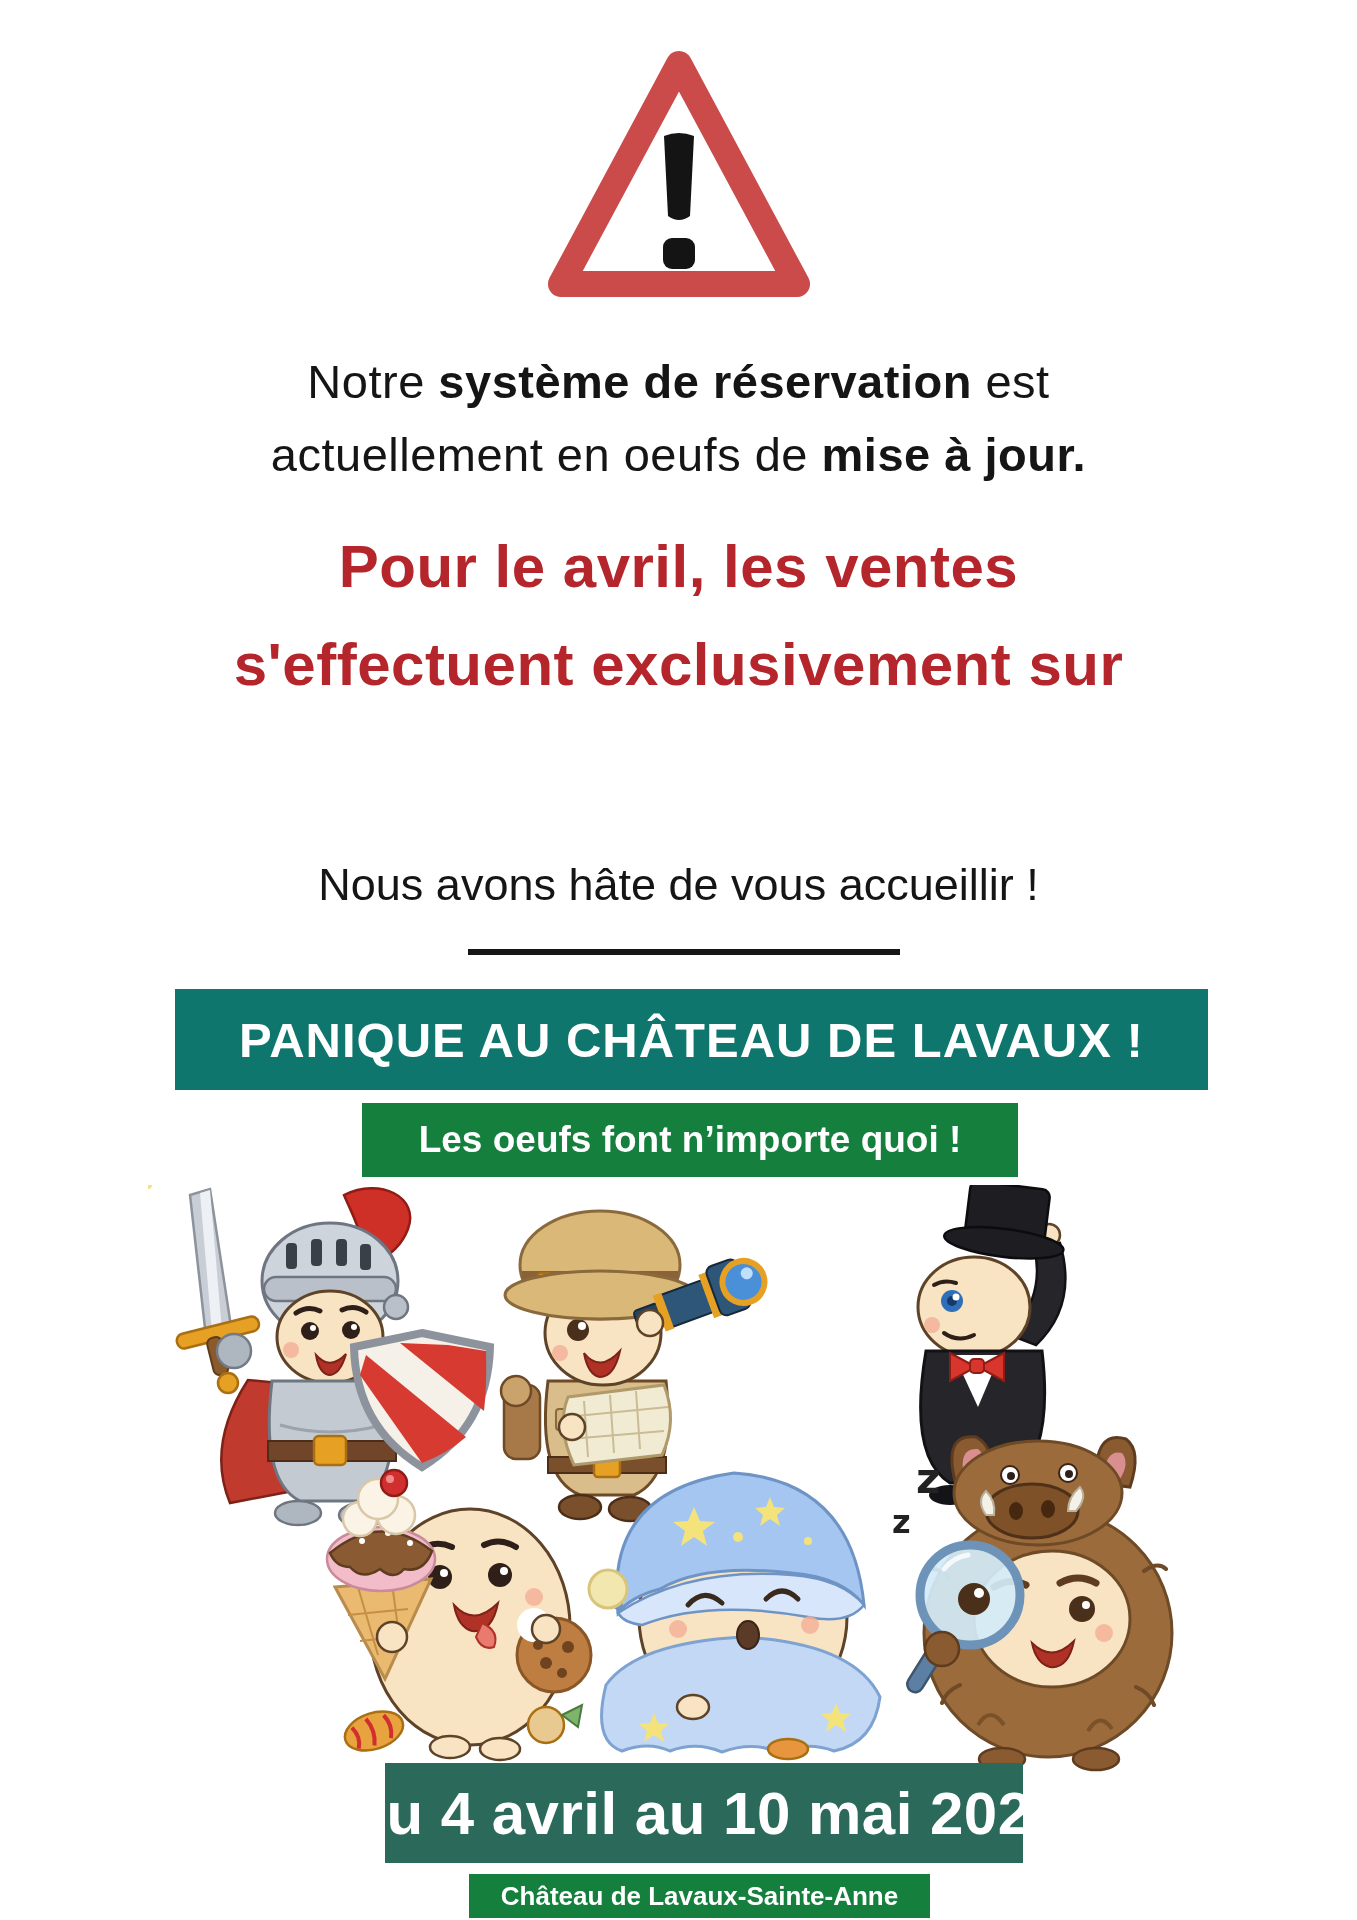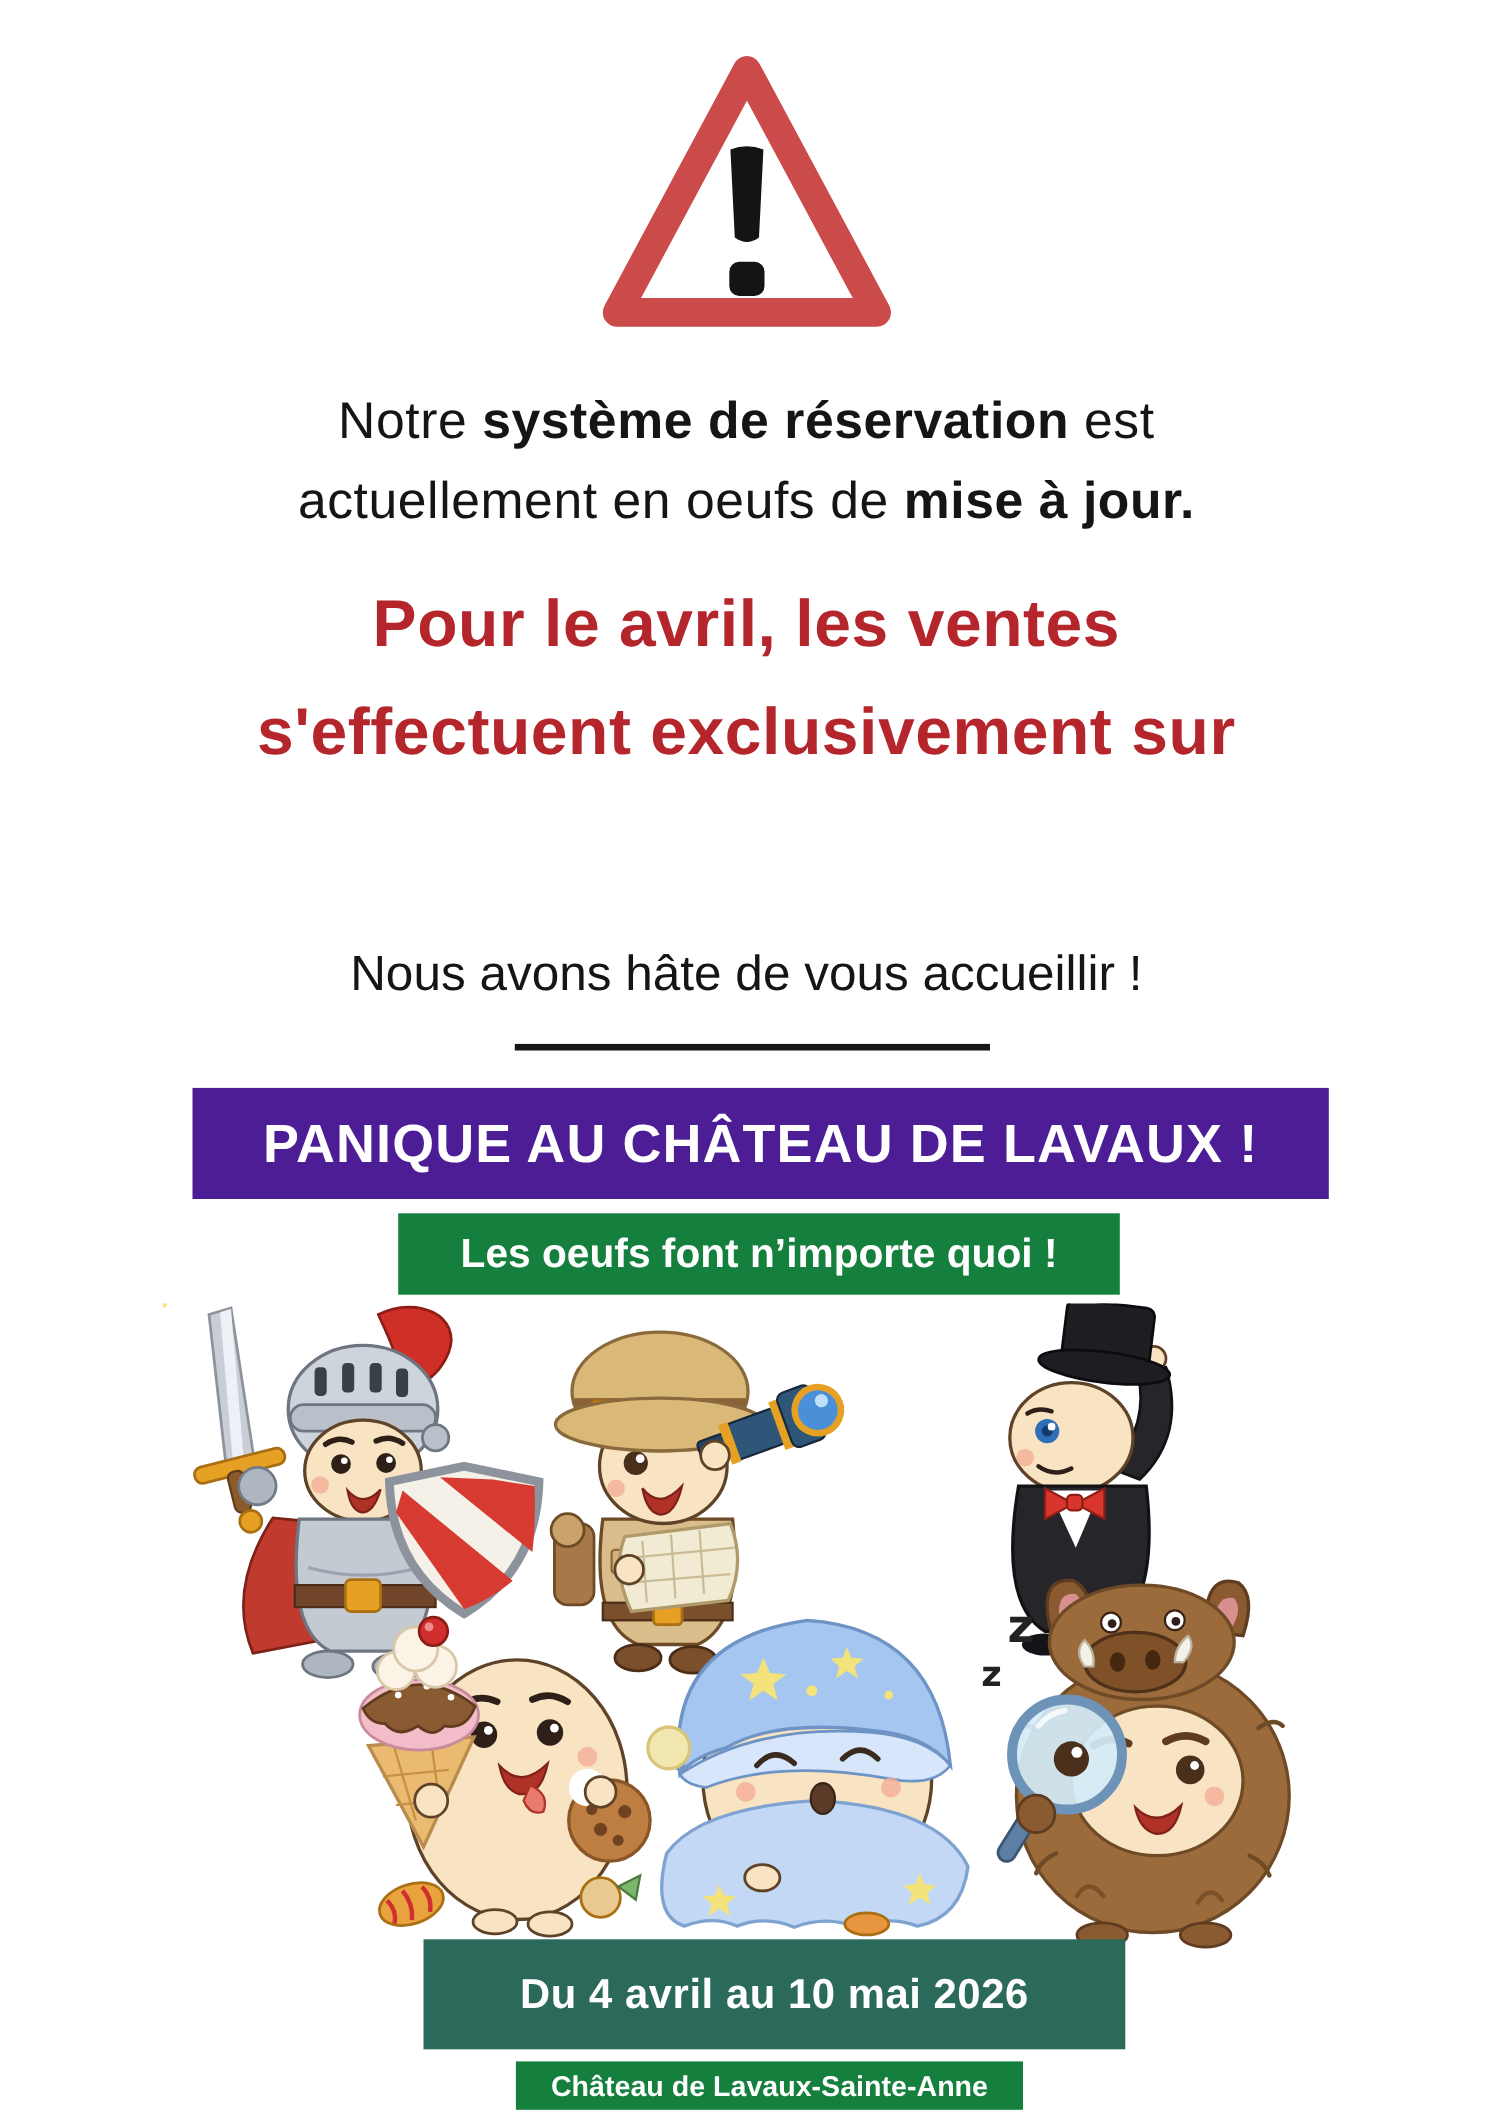--- a/index.html
+++ b/index.html
@@ -24,26 +24,26 @@
     left:0;top:860px;width:1357px;text-align:center;
     font-size:45px;line-height:50px;color:#151515;
   }
   
   .divider{left:468px;top:949px;width:432px;height:6px;background:#161616;}
   
   .banner{
     display:flex;align-items:center;justify-content:center;
     color:#ffffff;font-weight:700;text-align:center;white-space:nowrap;
   }
-  .banner-green-1{left:175px;top:989px;width:1033px;height:101px;background:#4c1d95;
+  .banner-green-1{left:175px;top:989px;width:1033px;height:101px;background:#0f766e;
     font-size:49px;letter-spacing:1px;}
   .banner-orange-1{left:362px;top:1103px;width:656px;height:74px;background:#15803d;
     font-size:37px;}
   .banner-green-2{left:385px;top:1763px;width:638px;height:100px;background:#2B6A5A;
-    font-size:38px;letter-spacing:.5px;}
+    font-size:60px;letter-spacing:.5px;}
   .banner-orange-2{left:469px;top:1874px;width:461px;height:44px;background:#15803d;
     font-size:26px;}
   
   .warning{left:543px;top:48px;width:272px;height:256px;}
   
   .scene{left:148px;top:1185px;width:1030px;height:595px;}
   .zletter{font-family:"DejaVu Sans",sans-serif;font-weight:bold;fill:#222222;}
 </style>
 </head>
 <body>

